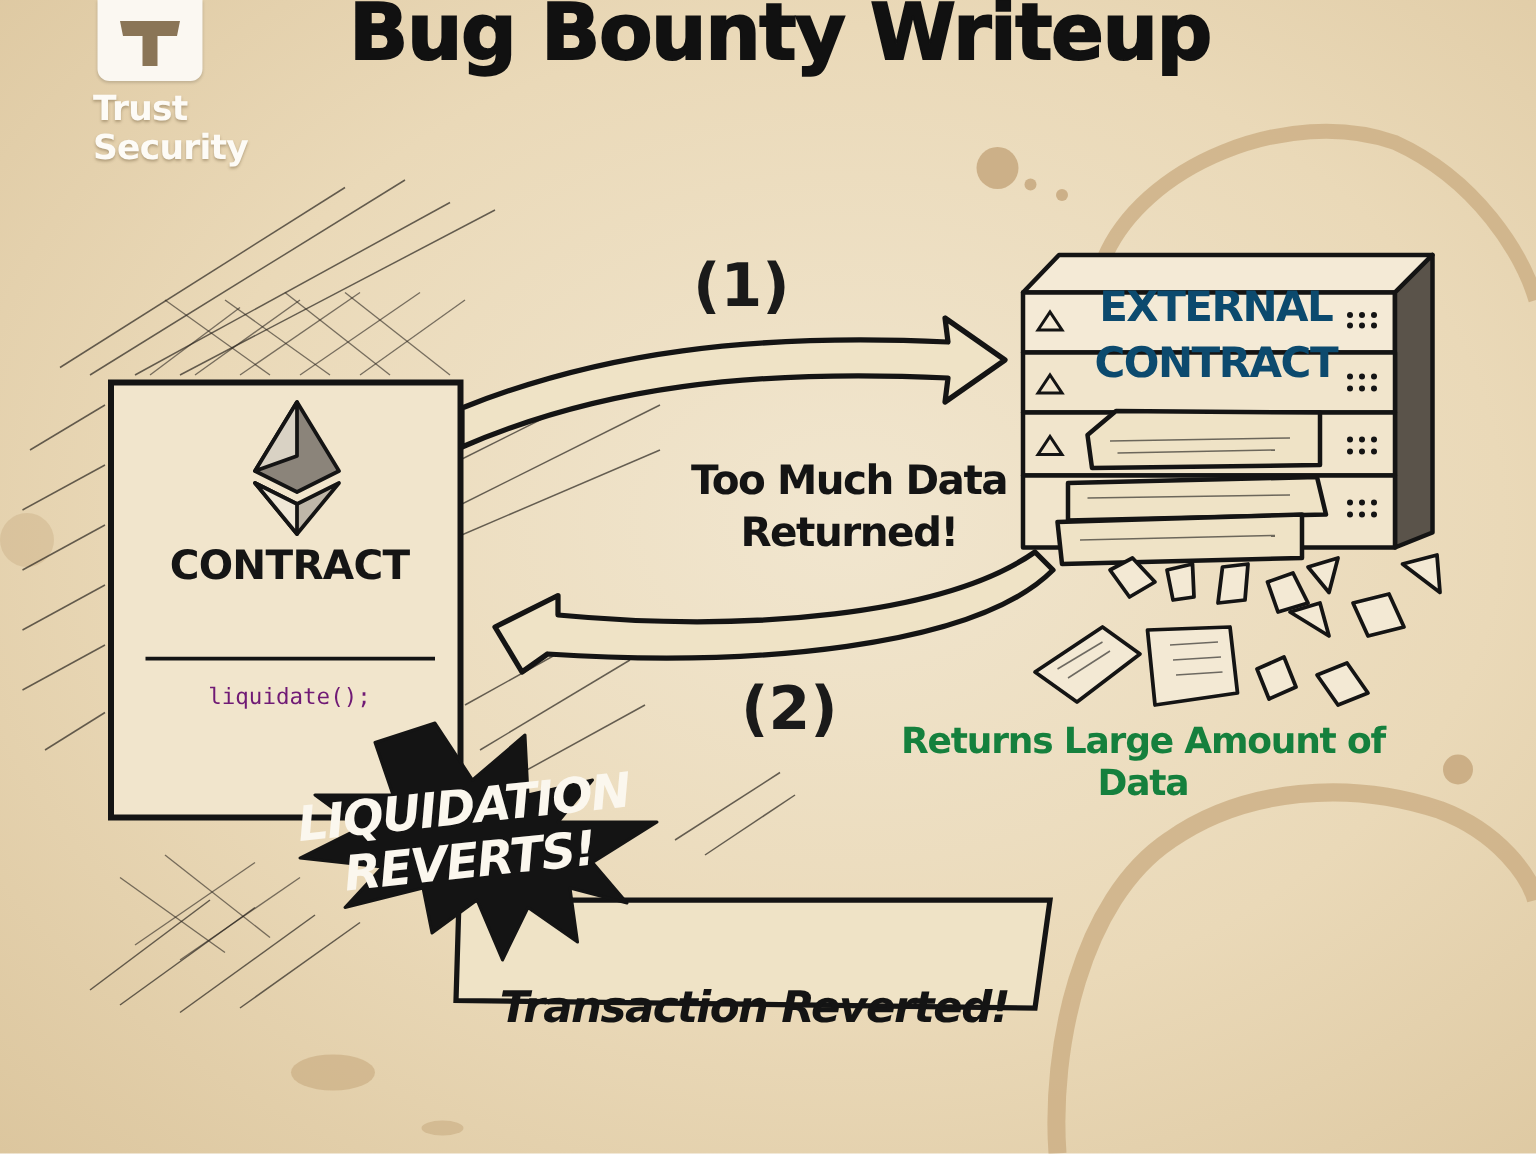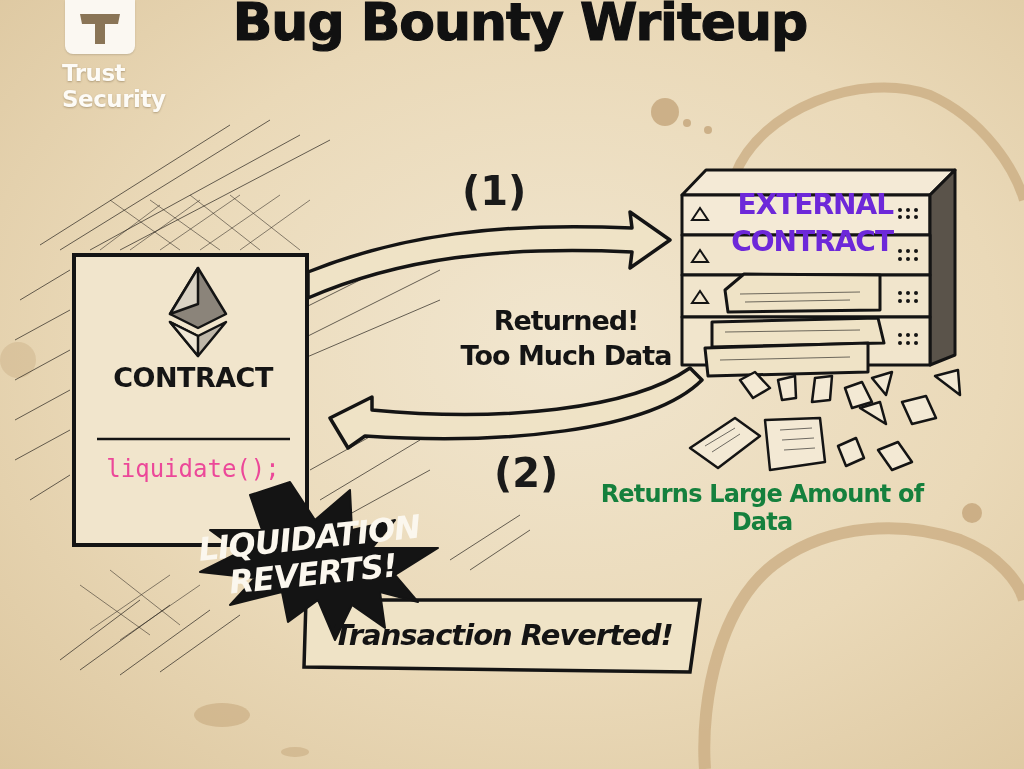--- a/index.html
+++ b/index.html
@@ -28,26 +28,26 @@
     color: #111; letter-spacing: -1px;
     -webkit-text-stroke: 1.2px #111;
   }
   .evm-title {
     left: 82px; top: 362px; width: 222px; text-align: center;
     font-family: "DejaVu Sans", sans-serif; font-weight: bold; font-size: 27px;
     line-height: 31px; color: #151515; letter-spacing: -0.5px;
   }
   .evm-code {
     left: 82px; top: 455px; width: 222px; text-align: center;
-    font-family: "DejaVu Sans Mono", monospace; font-size: 24px; color: #ec4899;
+    font-family: "DejaVu Sans Mono", monospace; font-size: 15px; color: #701a75;
   }
   .ext-title {
-    left: 728px; top: 186px; width: 165px; text-align: right;
+    left: 728px; top: 186px; width: 165px; text-align: center;
     font-family: "DejaVu Sans", sans-serif; font-weight: bold; font-size: 28px;
-    line-height: 37px; color: #6d28d9; letter-spacing: -1px;
+    line-height: 37px; color: #0c4a6e; letter-spacing: -1px;
     background: transparent;
   }
   .step1 { left: 462px; top: 168px; font-size: 40px; font-weight: bold; color: #1a1a1a; font-family: "DejaVu Sans", sans-serif; }
   .step2 { left: 494px; top: 450px; font-size: 40px; font-weight: bold; color: #1a1a1a; font-family: "DejaVu Sans", sans-serif; }
   .too-much {
     left: 448px; top: 303px; width: 236px; text-align: center;
     font-family: "DejaVu Sans", sans-serif; font-weight: bold; font-size: 27px;
     line-height: 35px; color: #141414; letter-spacing: -1px;
   }
   .returns-large {
@@ -55,21 +55,21 @@
     font-family: "DejaVu Sans", sans-serif; font-weight: bold; font-size: 24px;
     color: #15803d; letter-spacing: -0.8px;
   }
   .liq-text {
     left: 196px; top: 520px; width: 230px; text-align: center;
     font-family: "DejaVu Sans", sans-serif; font-weight: bold; font-style: italic;
     font-size: 32px; line-height: 36px; color: #fbf7ee; letter-spacing: -1px;
     transform: rotate(-6deg);
   }
   .tx-text {
-    left: 318px; top: 618px; width: 370px; text-align: center;
+    left: 318px; top: 654px; width: 370px; text-align: center;
     font-family: "DejaVu Sans", sans-serif; font-weight: bold; font-style: italic;
     font-size: 29px; color: #141414; letter-spacing: -1px;
   }
 </style>
 </head>
 <body>
 
 <svg class="art" viewBox="0 0 1024 769" xmlns="http://www.w3.org/2000/svg">
 
   <g fill="none" stroke="#c9ab80" stroke-opacity="0.75">
@@ -245,22 +245,22 @@
 
 <div class="abs ext-title">
   <div>EXTERNAL</div>
   <div>CONTRACT</div>
 </div>
 
 <div class="abs step1">(1)</div>
 <div class="abs step2">(2)</div>
 
 <div class="abs too-much">
+  <div>Too Much Data</div>
   <div>Returned!</div>
-  <div>Too Much Data</div>
 </div>
 <div class="abs returns-large">Returns Large Amount of Data</div>
 
 <div class="abs liq-text">
   <div>LIQUIDATION</div>
   <div>REVERTS!</div>
 </div>
 <div class="abs tx-text">Transaction Reverted!</div>
 
 </body></html>

